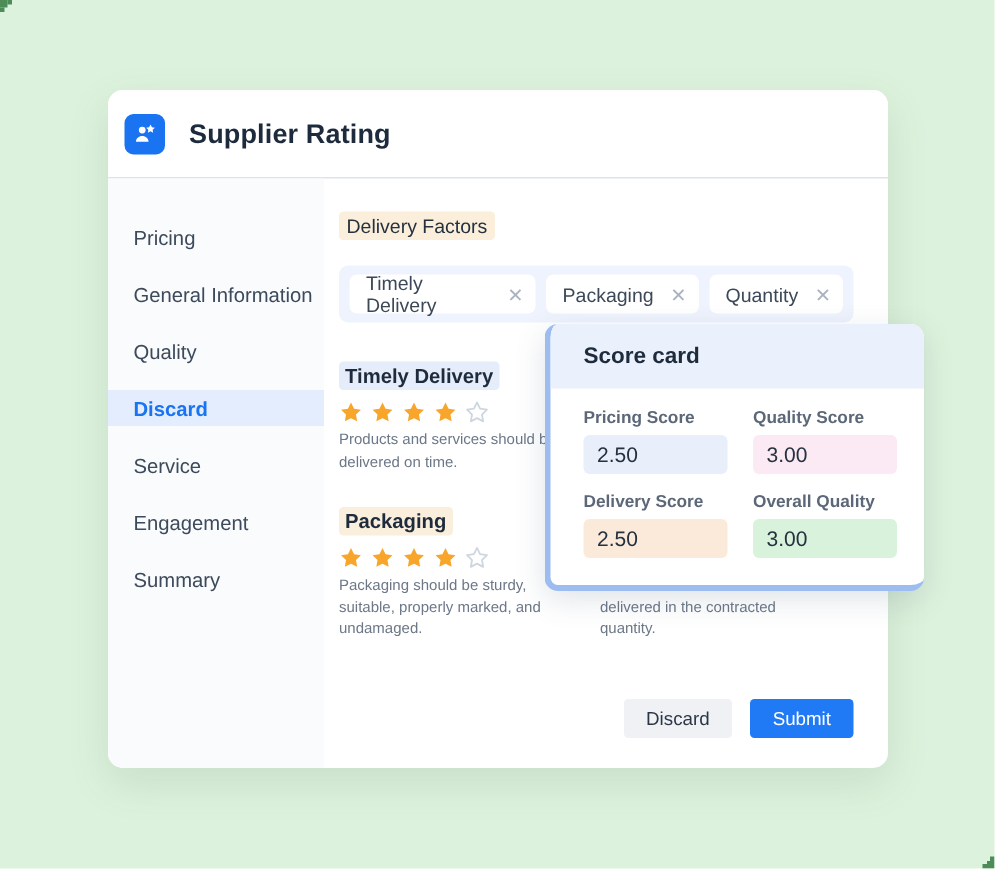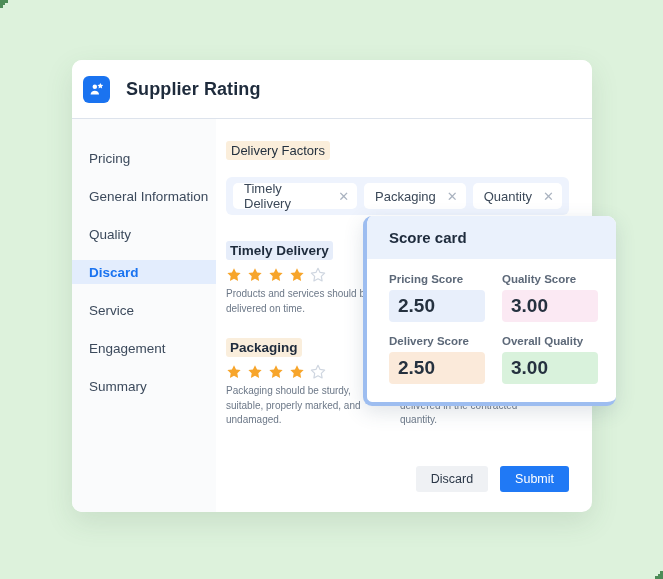--- a/index.html
+++ b/index.html
@@ -230,22 +230,22 @@
     grid-template-columns: 1fr 1fr;
     gap: 13px 17px;
   }
   .score-label {
     font-size: 11.5px;
     color: #5c6878;
     margin-bottom: 5px;
     font-weight: bold;
   }
   .score-value {
-    font-size: 19px;
-    font-weight: bold;
+    font-size: 14px;
+    font-weight: normal;
     color: #25313f;
     border-radius: 4px;
     padding: 5px 0 5px 9px;
   }
   .sv-blue { background: #e8effb; }
   .sv-pink { background: #fbe9f3; }
   .sv-orange { background: #fbeada; }
   .sv-green { background: #d9f2dc; }
 </style>
 </head>

